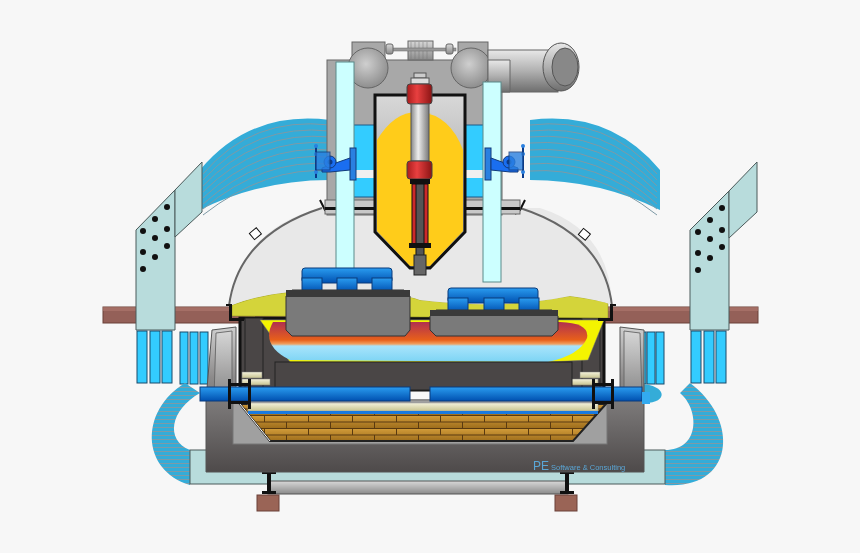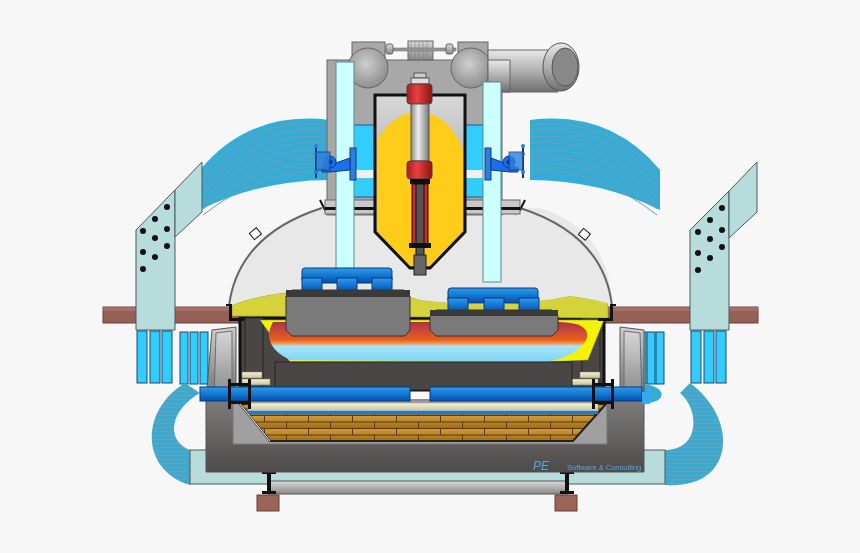--- a/index.html
+++ b/index.html
@@ -1,20 +1,20 @@
 <!DOCTYPE html>
 <html><head>
 <meta charset="utf-8">
 <style>
   html, body { margin: 0; padding: 0; background: #f7f7f7; }
   #stage { position: relative; width: 860px; height: 553px; overflow: hidden; background: #f7f7f7; }
   svg { position: absolute; left: 0; top: 0; }
   .credit { position: absolute; left: 533px; top: 456px; font-family: "Liberation Sans", sans-serif; color: #5aa6d6; white-space: nowrap; }
-  .credit .pe { font-style: italic; font-size: 12px; margin-top: 29px; }
-  .credit .rest { font-size: 7.5px; margin-left: 18px; }
+  .credit .pe { font-size: 12px; margin-top: 29px; }
+  .credit .rest { font-size: 7.5px; margin-left: 2px; }
 </style>
 </head>
 <body>
 
 <div id="stage">
 <svg width="860" height="553" viewBox="0 0 860 553" xmlns="http://www.w3.org/2000/svg">
   <defs>
     <linearGradient id="gGrayV" x1="0" y1="0" x2="0" y2="1">
       <stop offset="0" stop-color="#d8d8d8"></stop>
           <stop offset="1" stop-color="#8a8a8a"></stop>

